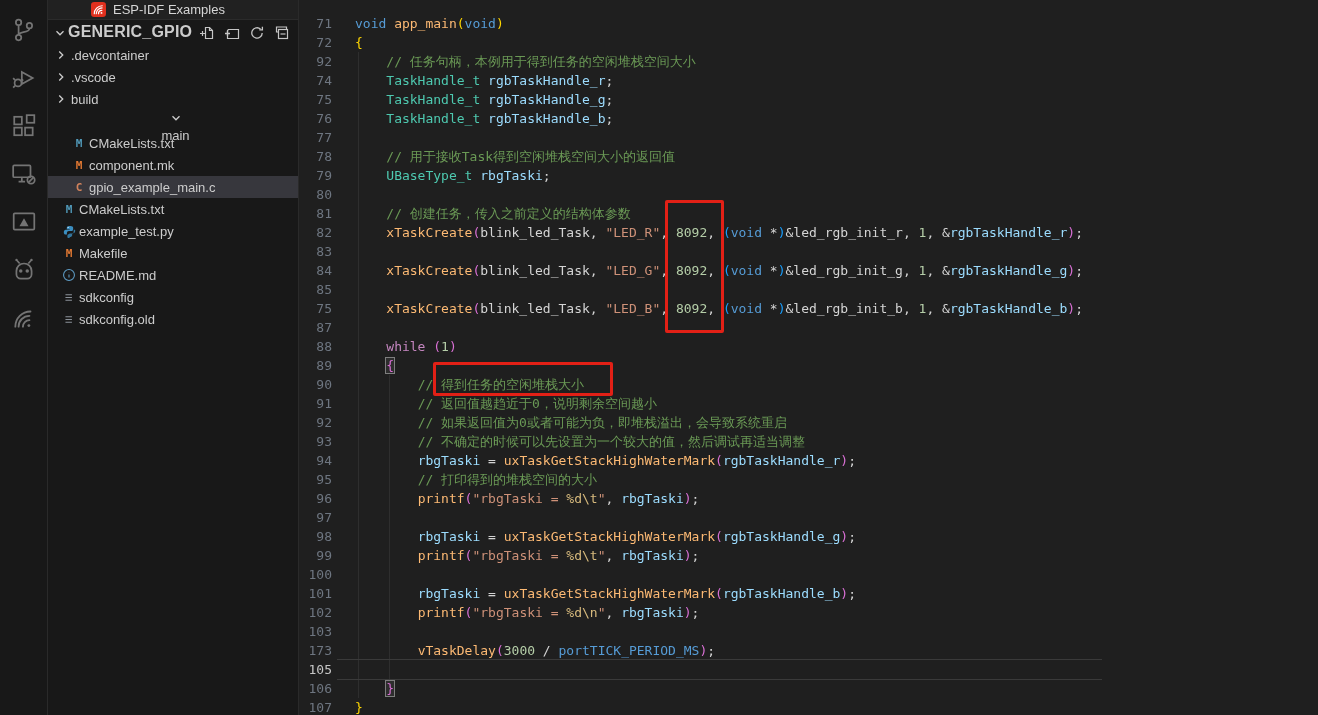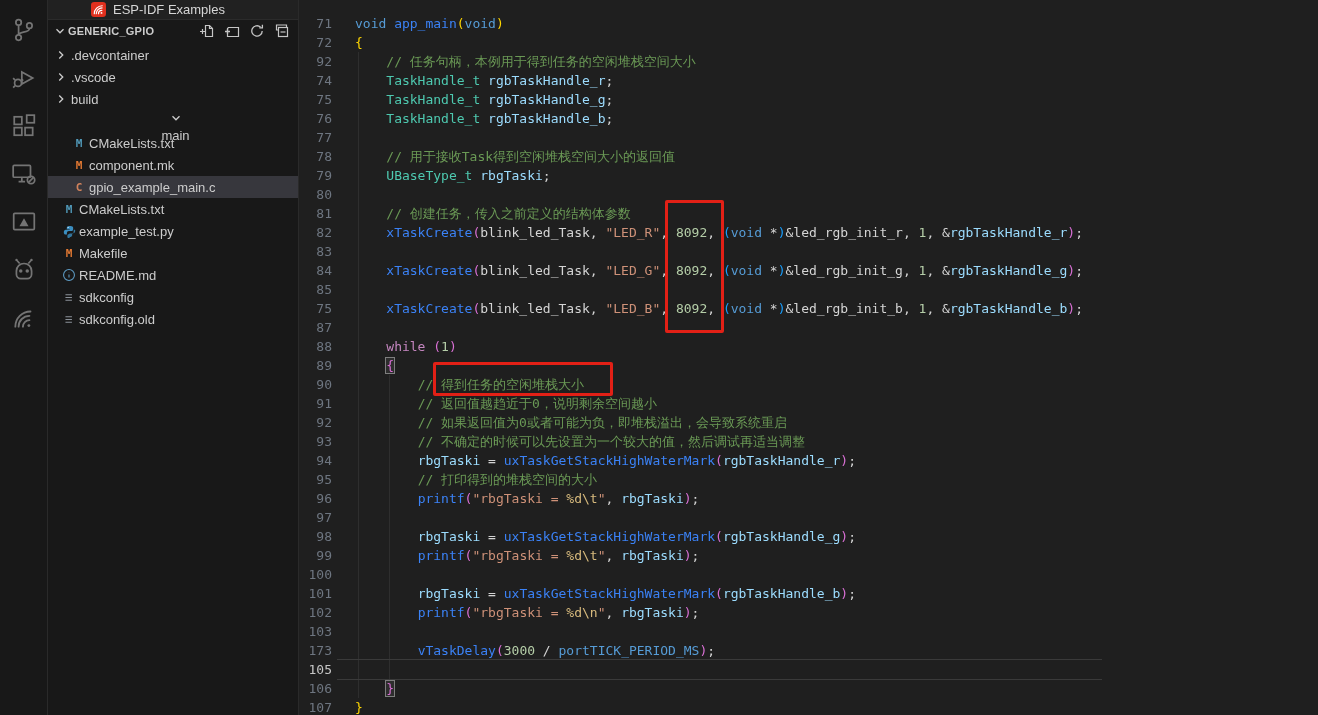--- a/index.html
+++ b/index.html
@@ -8,39 +8,39 @@
   
   #activitybar{position:absolute;left:0;top:0;width:48px;height:715px;background:#181818;
        border-right:1px solid #2a2a2a;display:flex;flex-direction:column;align-items:center;
        padding-top:16px;gap:20px;box-sizing:border-box;}
   .ab-icon{width:28px;height:28px;display:flex;align-items:center;justify-content:center;opacity:.85;}
   
   #sidebar{position:absolute;left:48px;top:0;width:251px;height:715px;background:#181818;
        border-right:1px solid #2a2a2a;box-sizing:border-box;color:#cccccc;}
   #ws-row{height:19px;background:#212121;border-bottom:1px solid #2b2b2b;display:flex;
        align-items:center;padding-left:42px;gap:7px;font-size:13px;color:#d6d6d6;}
-  #section-header{height:21px;display:flex;align-items:center;padding:0 8px 0 4px;font-size:11px;
+  #section-header{height:21px;display:flex;align-items:flex-end;padding:0 8px 0 4px;font-size:16px;
        font-weight:bold;letter-spacing:.2px;color:#cccccc;}
   #section-actions{margin-left:auto;display:flex;gap:9px;}
   #section-actions .act{width:16px;height:16px;cursor:pointer;}
   #file-tree{padding-top:3px;}
   .frow{height:22px;display:flex;align-items:center;gap:2px;font-size:13px;color:#cccccc;cursor:pointer;white-space:nowrap;}
   .frow.sel{background:#37373d;}
   .ficon{width:16px;height:16px;display:flex;align-items:center;justify-content:center;flex:0 0 16px;}
   .letter{font-family:"DejaVu Sans Mono",monospace;font-weight:bold;font-size:11px;}
   
   #editor{position:absolute;left:299px;top:8px;width:1019px;height:715px;background:#1f1f1f;}
   #gutter{position:absolute;left:0;top:6px;width:33px;text-align:right;
        font-family:"DejaVu Sans Mono",monospace;font-size:13px;line-height:19px;color:#6e7681;}
   #codelines{position:absolute;left:56px;top:6px;font-family:"DejaVu Sans Mono",monospace;
        font-size:13px;line-height:19px;color:#d4d4d4;white-space:pre;}
   .cl{height:19px;}
   .gn{height:19px;}
   .gn.cur{color:#c6c6c6;}
-  .tok-kw{color:#569cd6}.tok-ctrl{color:#c586c0}.tok-fn{color:#3b82f6}.tok-type{color:#4ec9b0}
+  .tok-kw{color:#569cd6}.tok-ctrl{color:#c586c0}.tok-fn{color:#fdba74}.tok-type{color:#4ec9b0}
   .tok-str{color:#ce9178}.tok-num{color:#b5cea8}.tok-esc{color:#d7ba7d}.tok-var{color:#9cdcfe}
   .tok-plain{color:#d4d4d4}.tok-cmt{color:#6a9955}
   .tok-b0{color:#ffd700}.tok-b1{color:#da70d6}.tok-b2{color:#179fff}
   .bm{outline:1px solid #7e7e7e;background:rgba(110,110,110,.18);}
   .iguide{position:absolute;width:1px;background:#2e2e2e;}
   #curline{position:absolute;left:38px;right:4px;height:19px;border-top:1px solid #3a3a3a;
        border-bottom:1px solid #3a3a3a;pointer-events:none;}
   .redbox{position:absolute;border:3px solid #e22016;border-radius:2px;pointer-events:none;}
   #watermark{position:absolute;left:1133px;top:670px;font-size:12px;color:#878d93;letter-spacing:1px;}
 </style>

